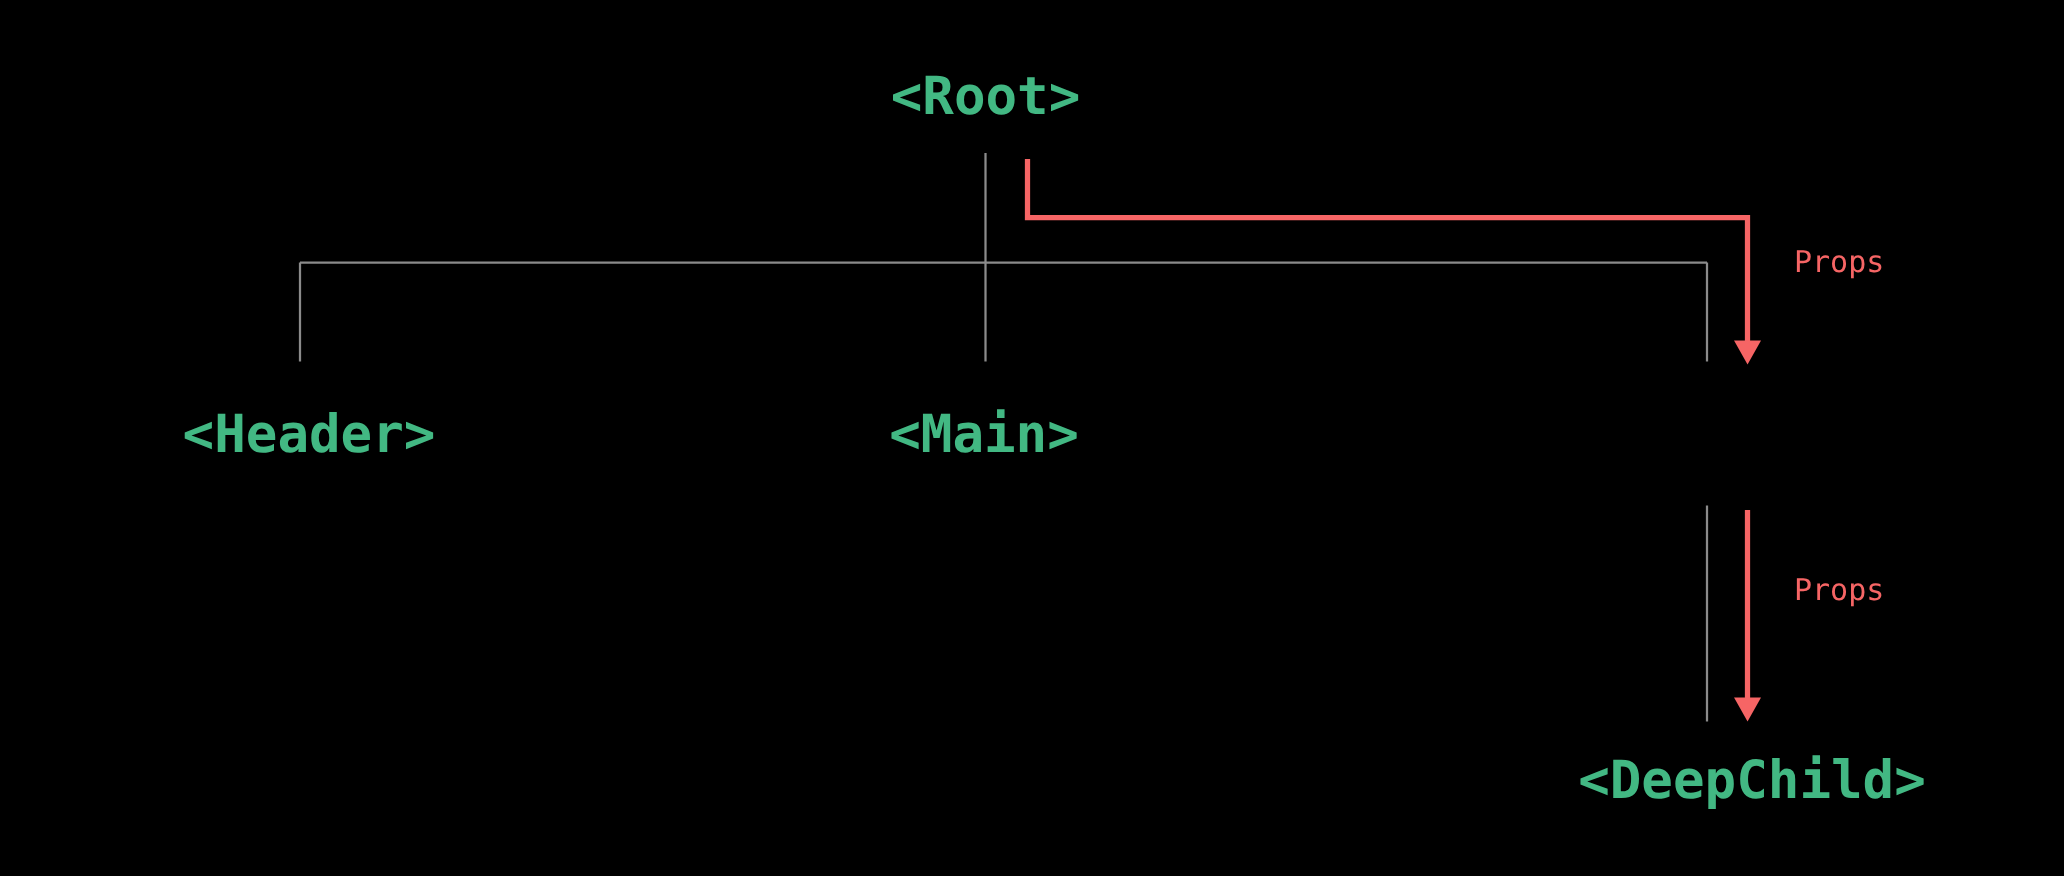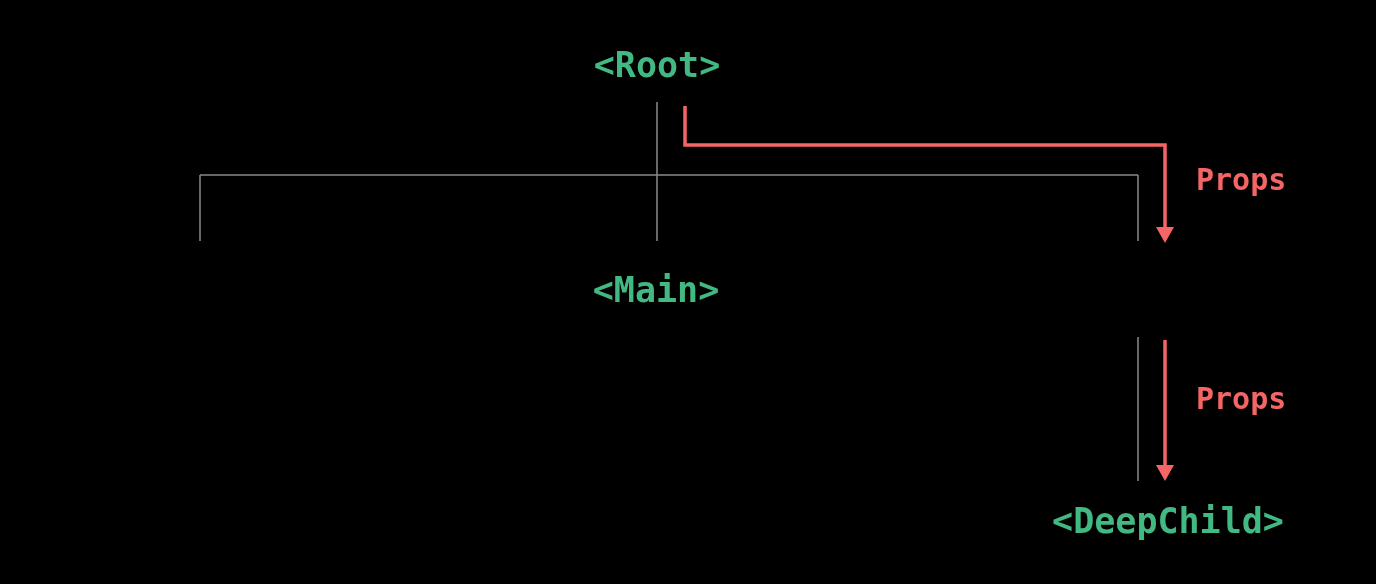--- a/index.html
+++ b/index.html
@@ -34,22 +34,22 @@
     transform: translateX(-50%);
     color: var(--node-text);
     font-size: 35px;
     font-weight: bold;
     white-space: nowrap;
     line-height: 1.2;
   }
   .props-label {
     position: absolute;
     color: var(--props-text);
-    font-size: 30px;
-    font-weight: bold;
+    font-size: 20px;
+    font-weight: normal;
     white-space: nowrap;
     line-height: 1.2;
   }
 </style>
 </head>
 <body>
 
 <div class="diagram">
 
   <svg viewBox="0 0 1376 584" aria-hidden="true">
@@ -67,20 +67,21 @@
       <line x1="1165" y1="340" x2="1165" y2="466"></line>
     </g>
     <g stroke="none" fill="#f66565">
       <polygon points="1156,227 1174,227 1165,243"></polygon>
       <polygon points="1156,465 1174,465 1165,481"></polygon>
     </g>
   </svg>
 
   <div class="node" style="left:657px; top:44px;">&lt;Root&gt;</div>
 
+  <div class="node" style="left:206px; top:269px;">&lt;Header&gt;</div>
 
   <div class="node" style="left:656px; top:269px;">&lt;Main&gt;</div>
 
 
   <div class="node" style="left:1135px; top:500px;margin-left:33px;">&lt;DeepChild&gt;</div>
 
   <div class="props-label" style="left:1196px; top:162px;">Props</div>
 
   <div class="props-label" style="left:1196px; top:381px;">Props</div>
 

